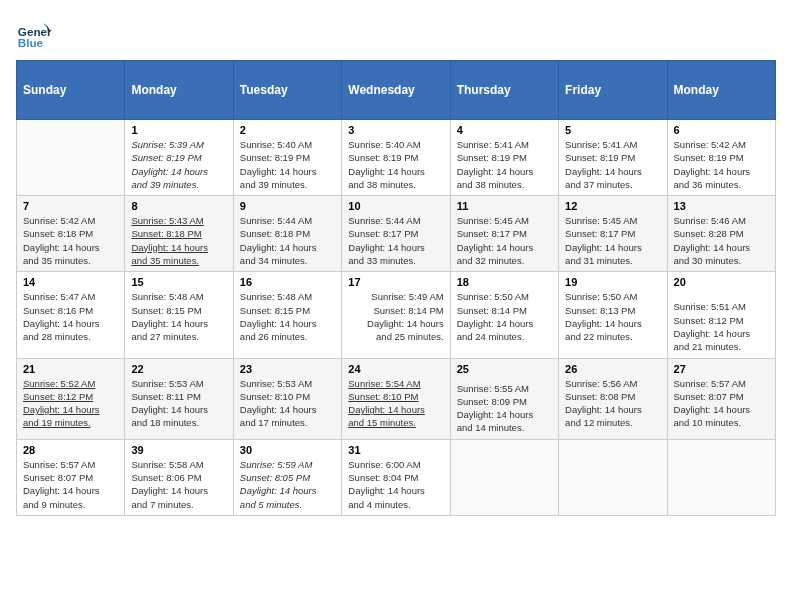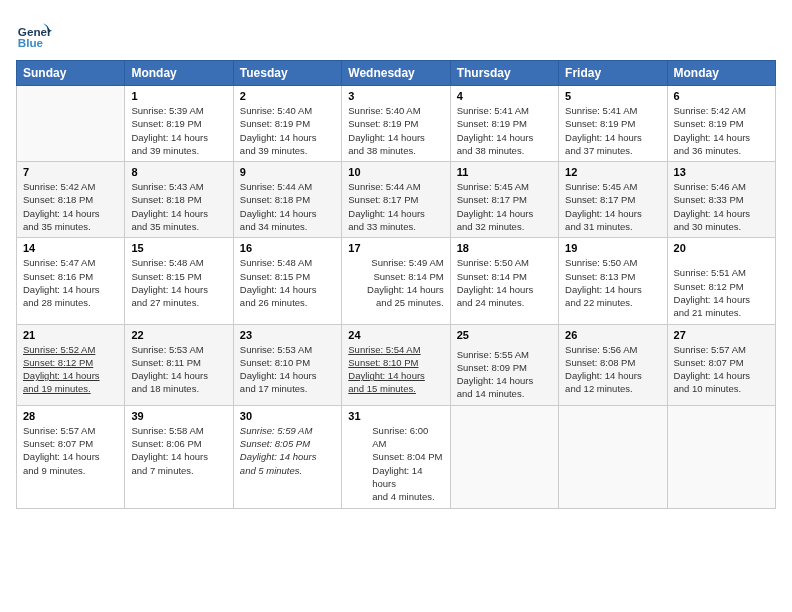--- a/index.html
+++ b/index.html
@@ -47,21 +47,21 @@
     }
     table {
       width: 100%;
       border-collapse: collapse;
       font-size: 10.5px;
     }
     thead tr th {
       background-color: #3a6eb5;
       color: #fff;
       text-align: left;
-      padding: 5px 6px;
+      padding: 22px 6px;
       font-size: 12px;
       font-weight: bold;
       border: 1px solid #2a5ea0;
     }
     tbody tr td {
       border: 1px solid #ccc;
       padding: 4px 6px;
       vertical-align: top;
       width: calc(100% / 7);
       min-height: 80px;
@@ -116,21 +116,21 @@
         <th>Thursday</th>
         <th>Friday</th>
         <th>Monday</th>
       </tr>
   </thead>
   <tbody>
   <tr>
         <td class="empty-cell"></td>
         <td>
           <div class="day-num">1</div>
-          <div class="day-info" style="white-space: pre-line;">Sunrise: 5:39 AM
+          <div class="day-info" style="white-space: pre-line; font-style: italic;">Sunrise: 5:39 AM
 Sunset: 8:19 PM
 Daylight: 14 hours
 and 39 minutes.</div>
         </td>
         <td>
           <div class="day-num">2</div>
           <div class="day-info" style="white-space: pre-line;">Sunrise: 5:40 AM
 Sunset: 8:19 PM
 Daylight: 14 hours
 and 39 minutes.</div>
@@ -167,21 +167,21 @@
       <tr>
         <td>
           <div class="day-num">7</div>
           <div class="day-info" style="white-space: pre-line;">Sunrise: 5:42 AM
 Sunset: 8:18 PM
 Daylight: 14 hours
 and 35 minutes.</div>
         </td>
         <td>
           <div class="day-num">8</div>
-          <div class="day-info" style="white-space: pre-line;">Sunrise: 5:43 AM
+          <div class="day-info" style="white-space: pre-line; text-decoration: underline;">Sunrise: 5:43 AM
 Sunset: 8:18 PM
 Daylight: 14 hours
 and 35 minutes.</div>
         </td>
         <td>
           <div class="day-num">9</div>
           <div class="day-info" style="white-space: pre-line;">Sunrise: 5:44 AM
 Sunset: 8:18 PM
 Daylight: 14 hours
 and 34 minutes.</div>
@@ -203,21 +203,21 @@
         <td>
           <div class="day-num">12</div>
           <div class="day-info" style="white-space: pre-line;">Sunrise: 5:45 AM
 Sunset: 8:17 PM
 Daylight: 14 hours
 and 31 minutes.</div>
         </td>
         <td>
           <div class="day-num">13</div>
           <div class="day-info" style="white-space: pre-line;">Sunrise: 5:46 AM
-Sunset: 8:33 PM
+Sunset: 8:28 PM
 Daylight: 14 hours
 and 30 minutes.</div>
         </td>
       </tr>
       <tr>
         <td>
           <div class="day-num">14</div>
           <div class="day-info" style="white-space: pre-line;">Sunrise: 5:47 AM
 Sunset: 8:16 PM
 Daylight: 14 hours
@@ -334,21 +334,21 @@
         </td>
         <td>
           <div class="day-num">30</div>
           <div class="day-info" style="white-space: pre-line; font-style: italic;">Sunrise: 5:59 AM
 Sunset: 8:05 PM
 Daylight: 14 hours
 and 5 minutes.</div>
         </td>
         <td>
           <div class="day-num">31</div>
-          <div class="day-info" style="white-space: pre-line; margin-left: 24px;">Sunrise: 6:00 AM
+          <div class="day-info" style="white-space: pre-line;">Sunrise: 6:00 AM
 Sunset: 8:04 PM
 Daylight: 14 hours
 and 4 minutes.</div>
         </td>
         <td class="empty-cell"></td>
         <td class="empty-cell"></td>
         <td class="empty-cell"></td>
       </tr>
     </tbody>
 </table>

